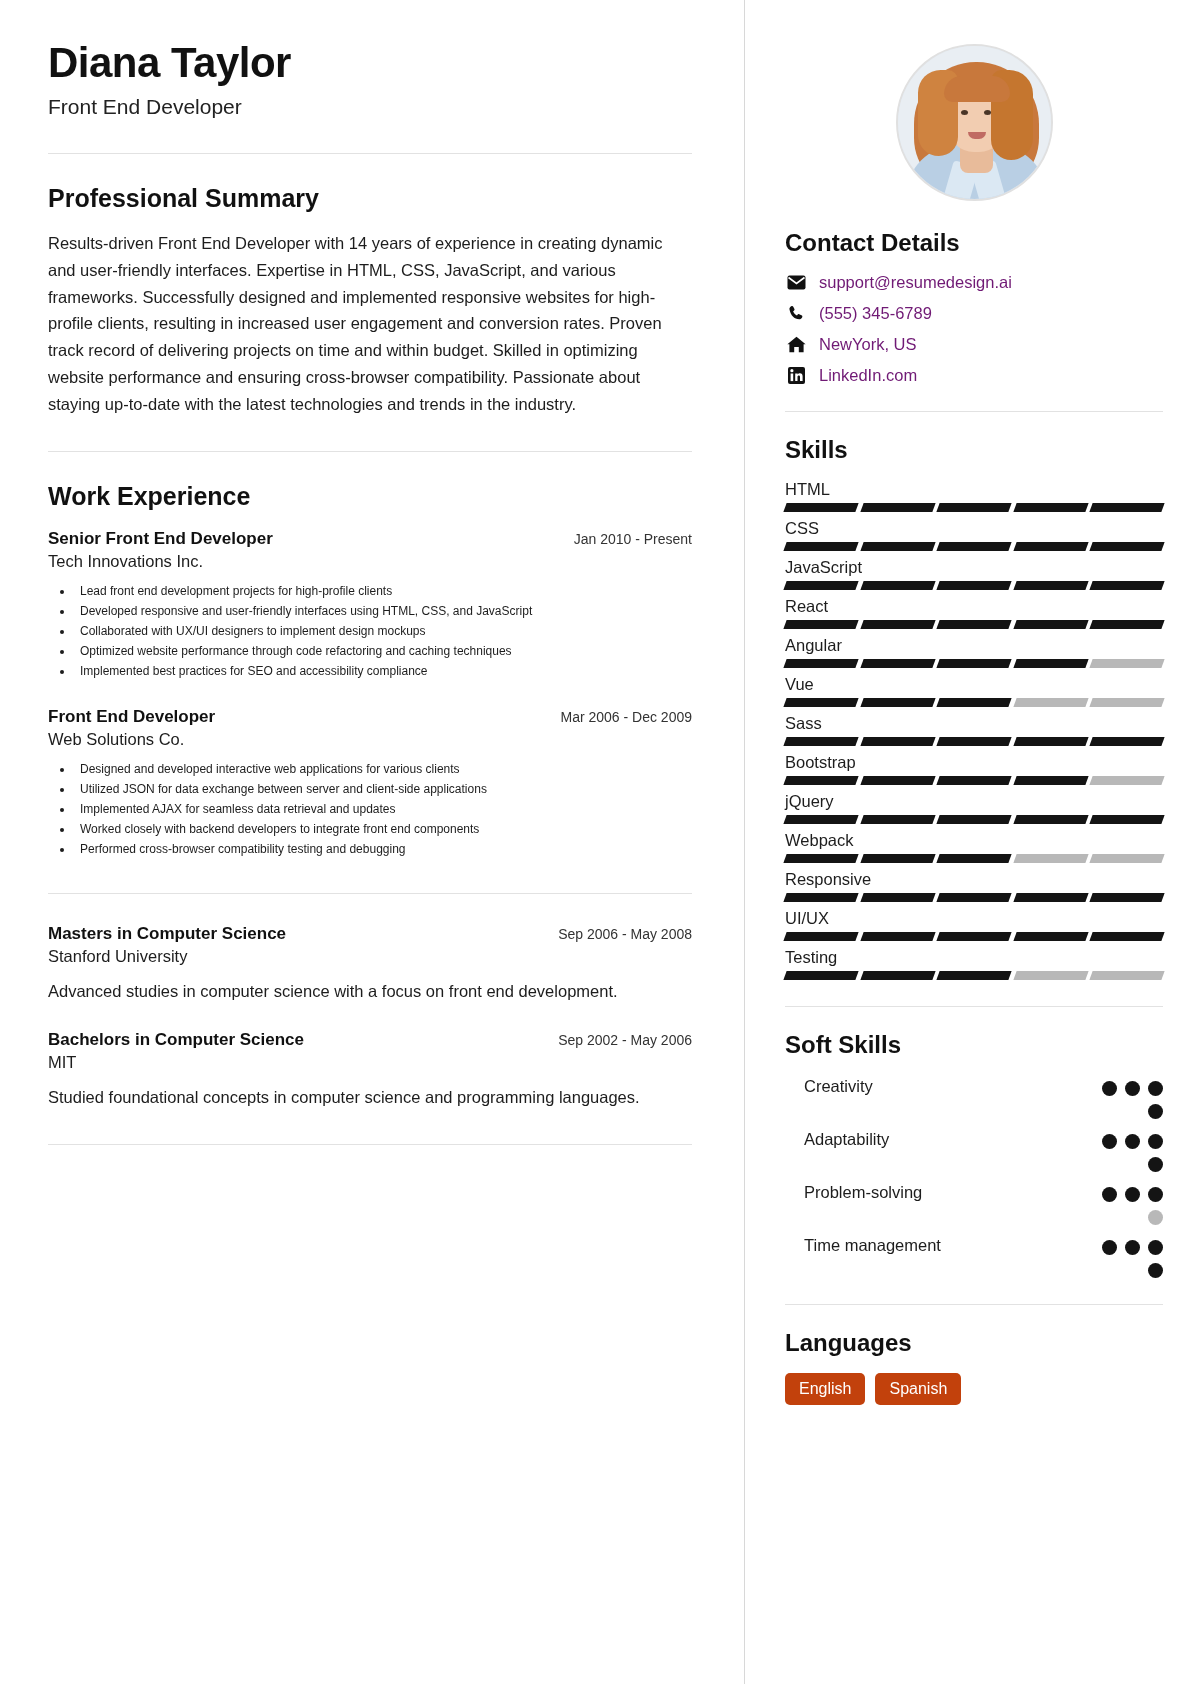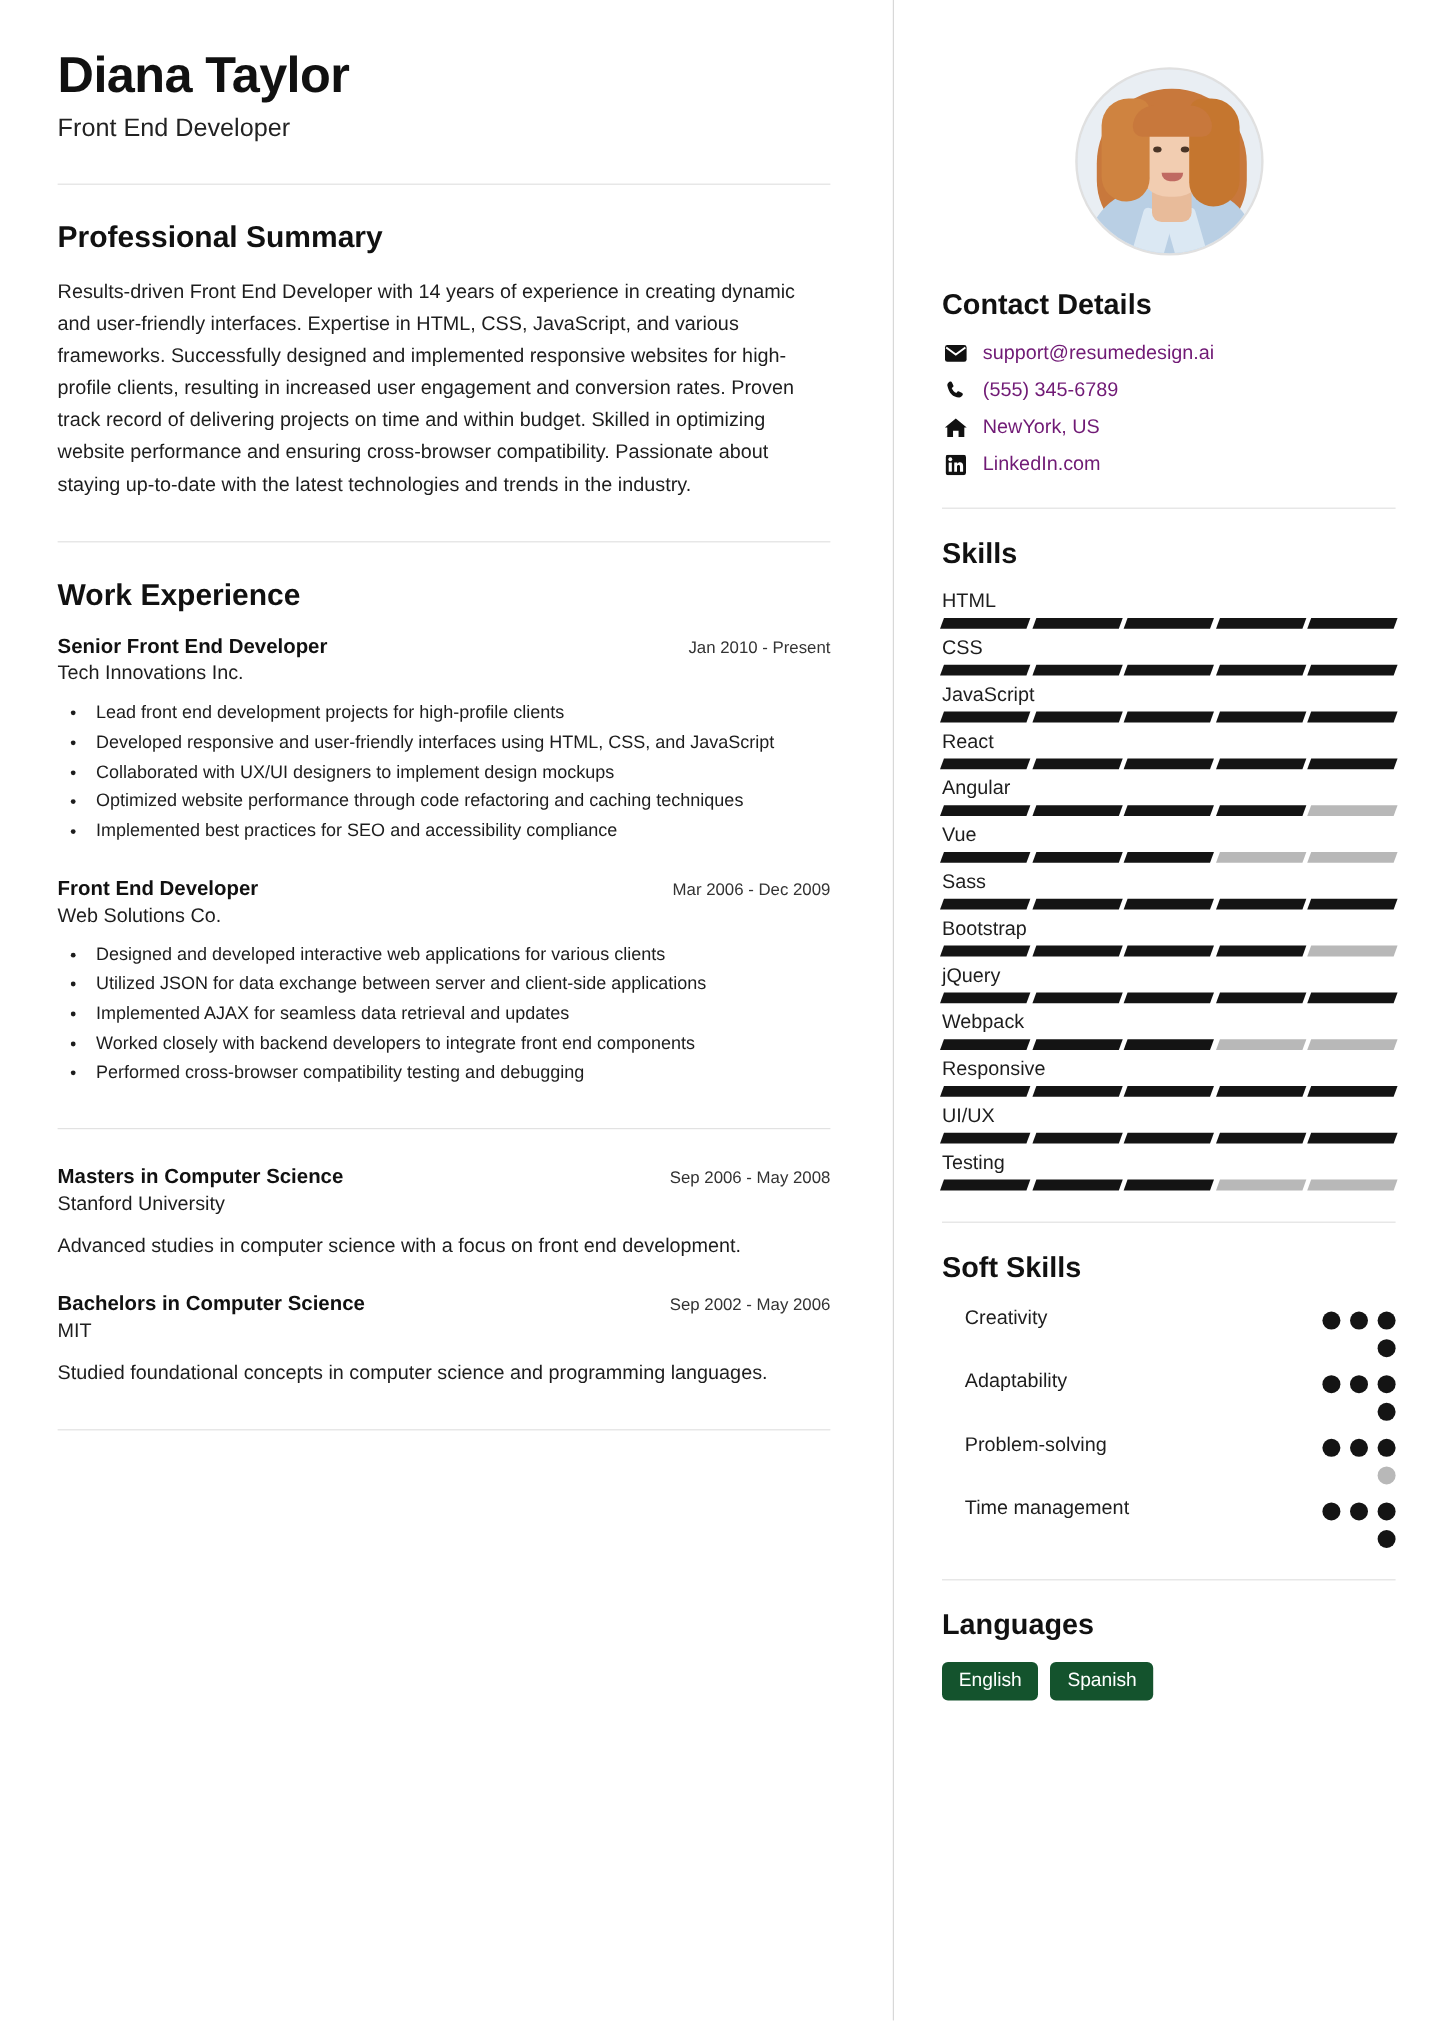--- a/index.html
+++ b/index.html
@@ -75,39 +75,39 @@
   }
   .entry-org {
     font-size: 16.5px;
     color: #1d1d1d;
     margin-top: 3px;
   }
   .bullets {
     margin: 11px 0 0 26px;
   }
   .bullets li {
-    font-size: 15px;
+    font-size: 12px;
     line-height: 1.58;
     color: #1d1d1d;
     margin-bottom: 1px;
     padding-left: 6px;
   }
   .entry-desc {
     font-size: 16.5px;
     line-height: 1.58;
     color: #1d1d1d;
     margin-top: 12px;
   }
   .edu-entry { margin-top: 26px; }
   .edu-entry:first-of-type { margin-top: 0; }
 
   
   .right {
     width: 455px;
-    padding: 56px 37px 20px 40px;
+    padding: 44px 37px 20px 40px;
   }
   .photo-wrap {
     display: flex;
     justify-content: center;
     margin-bottom: 28px;
   }
   .photo {
     width: 157px;
     height: 157px;
     border-radius: 50%;
@@ -220,21 +220,21 @@
     width: 15px;
     height: 15px;
     border-radius: 50%;
     background: #141414;
   }
   .dot.off { background: #b8b8b8; }
 
   
   .lang-list { display: flex; flex-wrap: wrap; gap: 10px; }
   .lang-chip {
-    background: #14532d;
+    background: #c2410c;
     color: #ffffff;
     font-size: 16px;
     padding: 7px 14px;
     border-radius: 5px;
   }
 </style>
 </head>
 <body>
 
 <div class="page">

